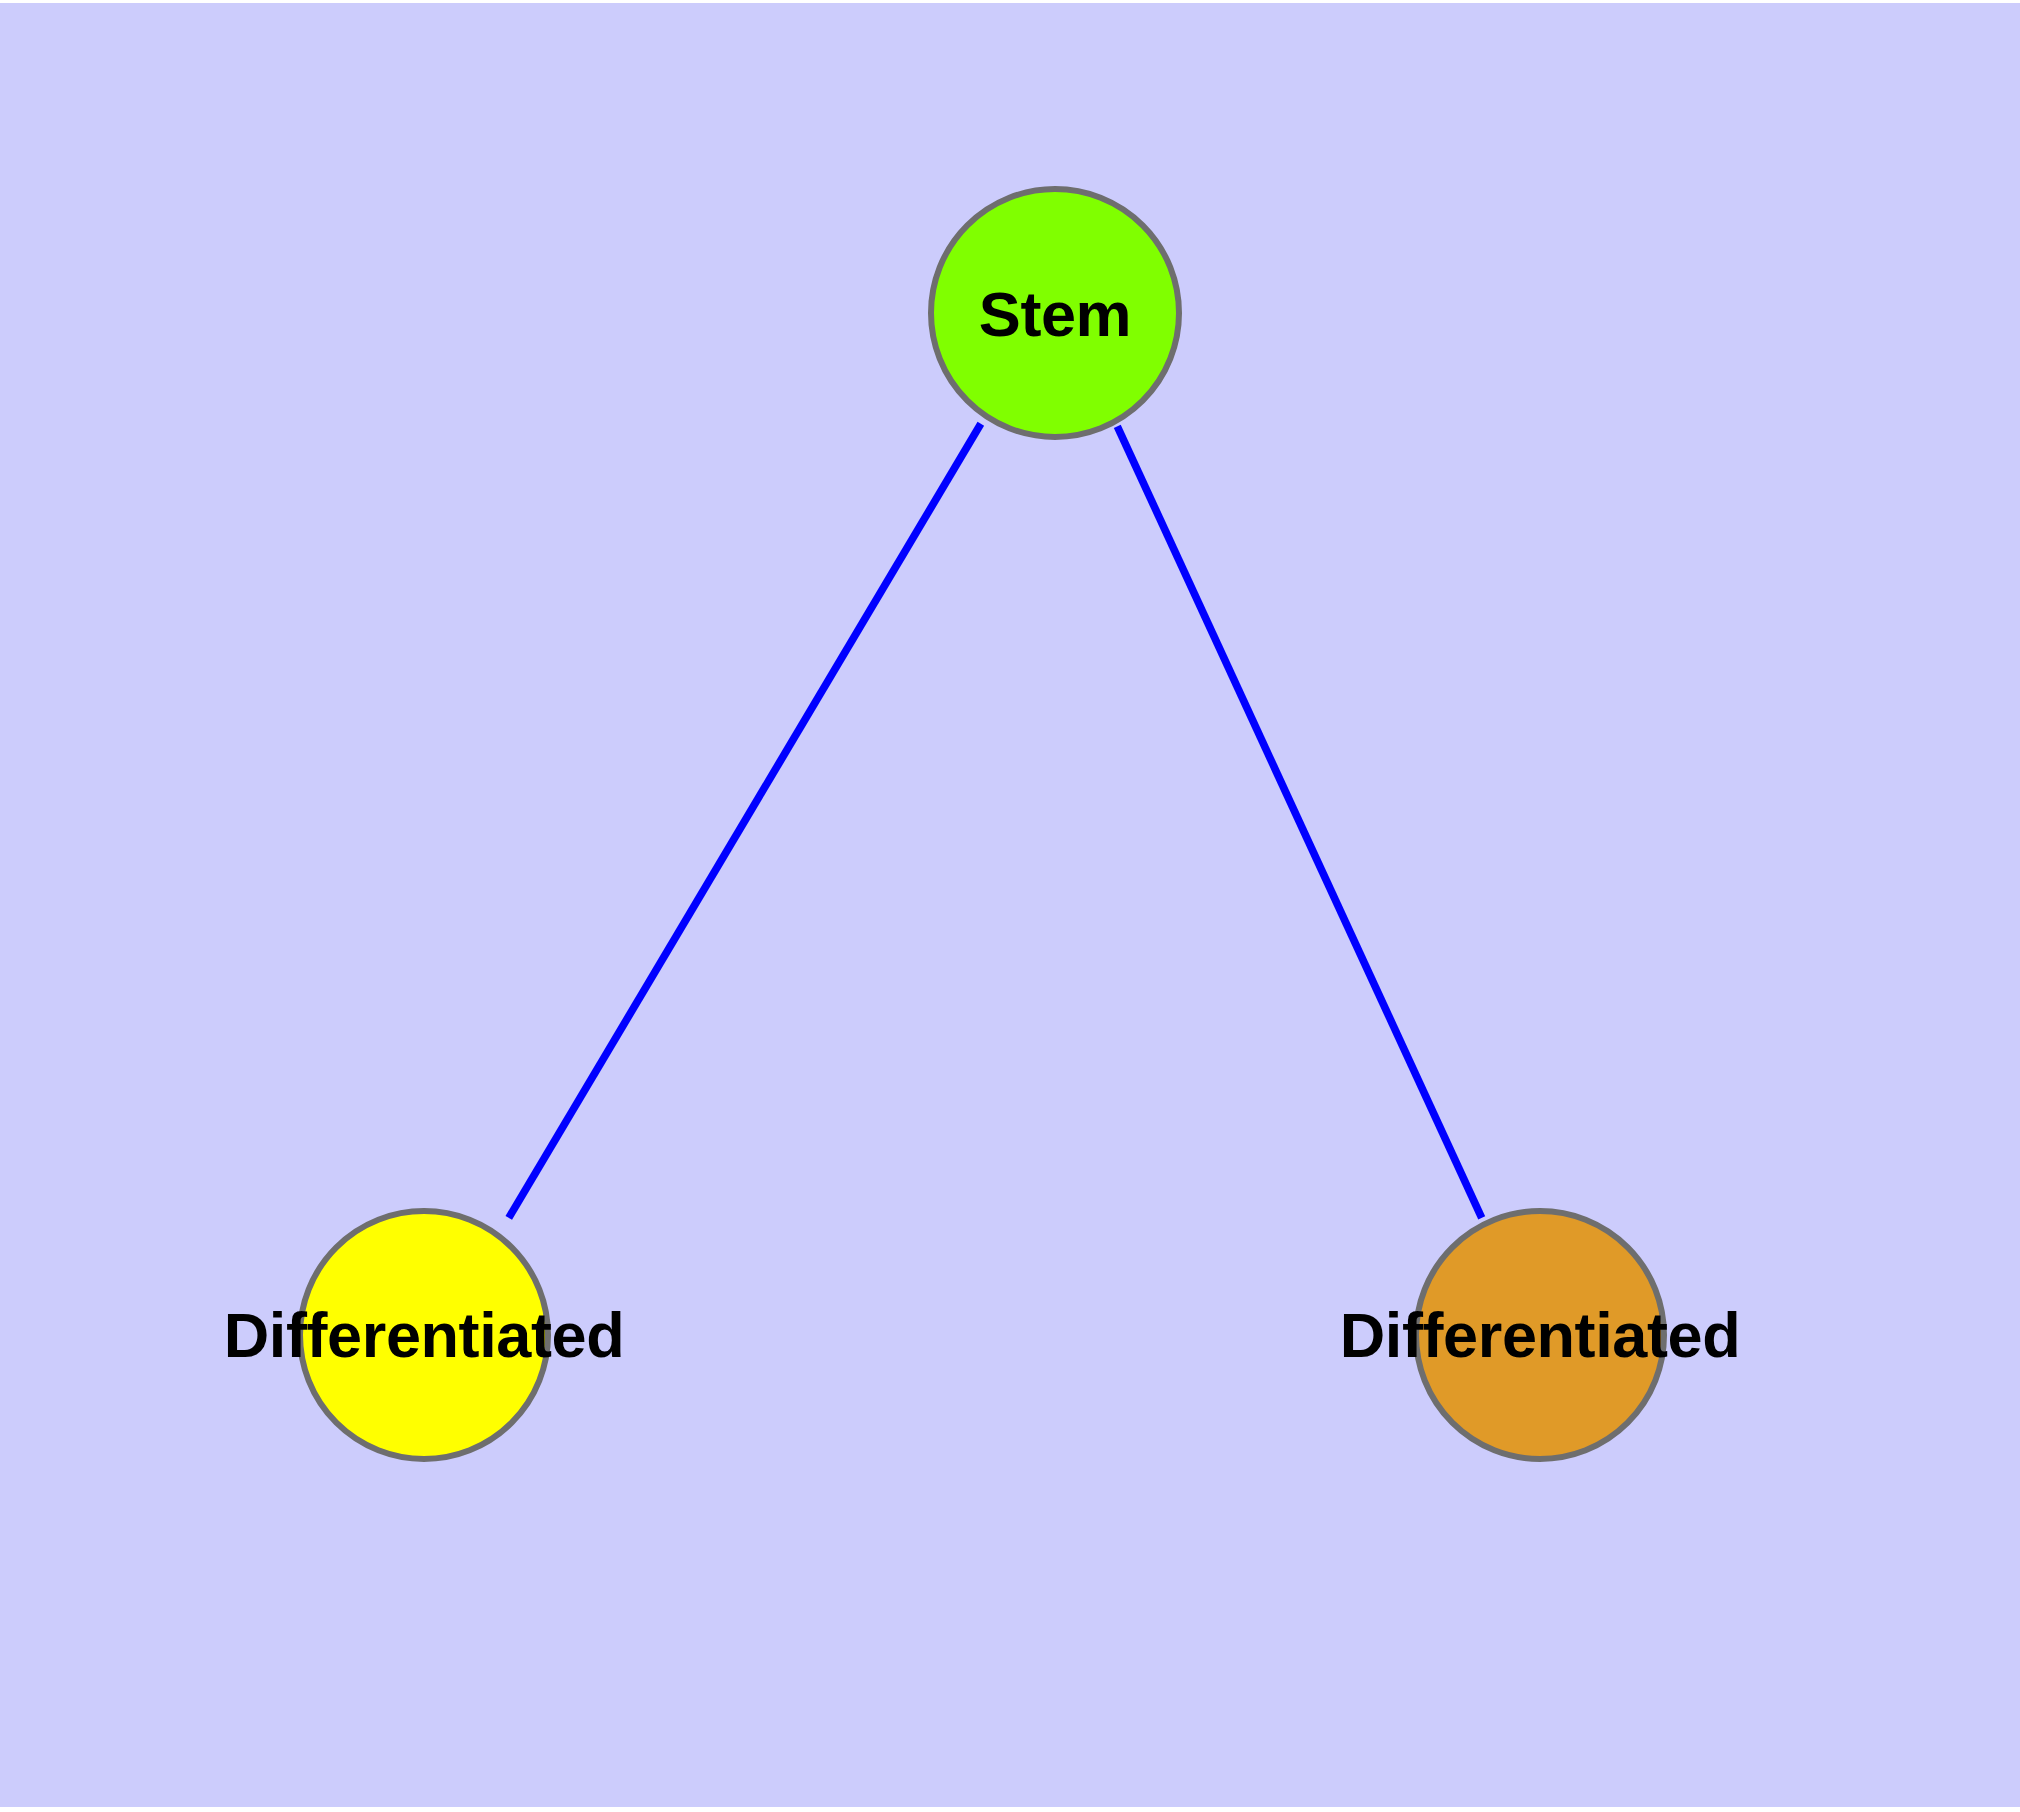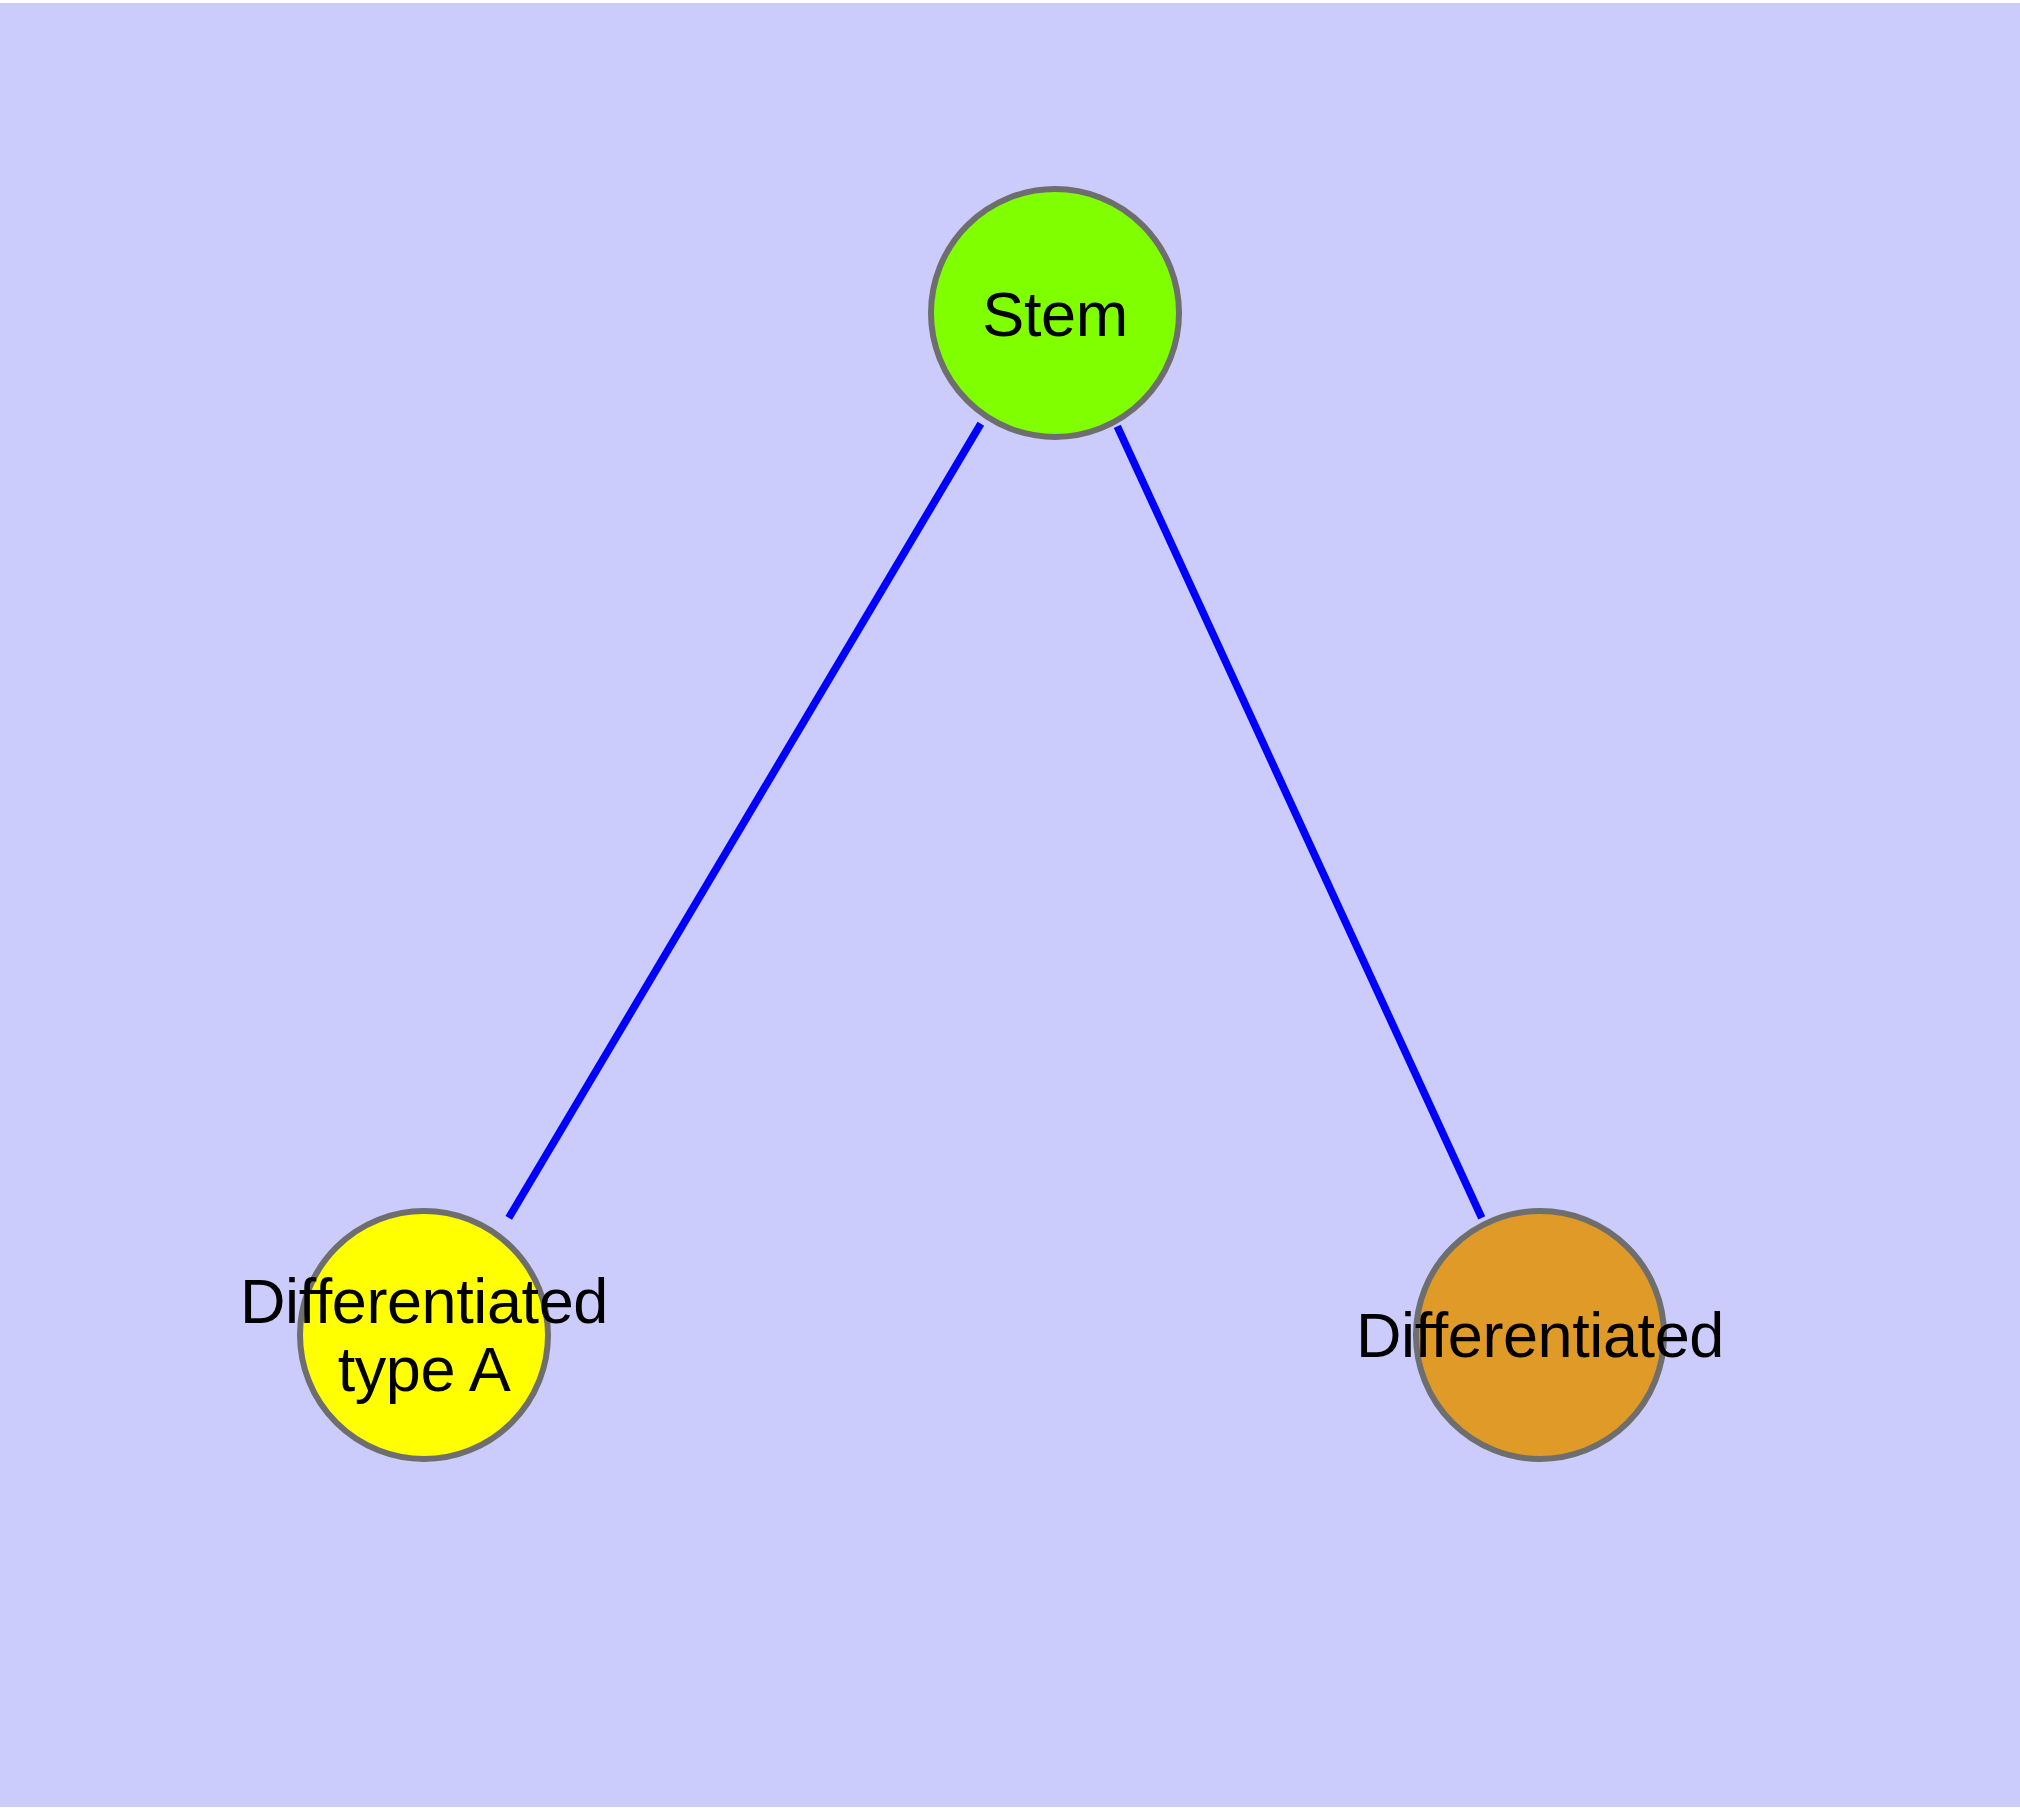--- a/index.html
+++ b/index.html
@@ -54,21 +54,21 @@
   }
   .node-label {
     position: absolute;
     left: 50%;
     top: 50%;
     transform: translate(-50%, -50%);
     z-index: 3;
     white-space: nowrap;
     text-align: center;
     font-family: "Liberation Sans", sans-serif;
-    font-weight: normal;
+    font-weight: bold;
     font-size: 63px;
     line-height: 1.08;
     color: #000000;
     letter-spacing: -0.4px;
   }
   #node-stem {
     left: 928px;
     top: 186px;
   }
   #node-diff-a {
@@ -93,21 +93,20 @@
   </svg>
 
   <div class="node" id="node-stem" style="background:#80ff00;"></div>
   <div class="node-label" style="left:1055px; top:314px;">
     <span>Stem</span>
   </div>
 
   <div class="node" id="node-diff-a" style="background:#ffff00;"></div>
   <div class="node-label" style="left:424px; top:1335px;">
     <div>Differentiated</div>
-    <div>type A</div>
   </div>
 
   <div class="node" id="node-diff-b" style="background:#e09a28;"></div>
   <div class="node-label" style="left:1540px; top:1335px;">
     <div>Differentiated</div>
   </div>
 
 </div>
 
 

